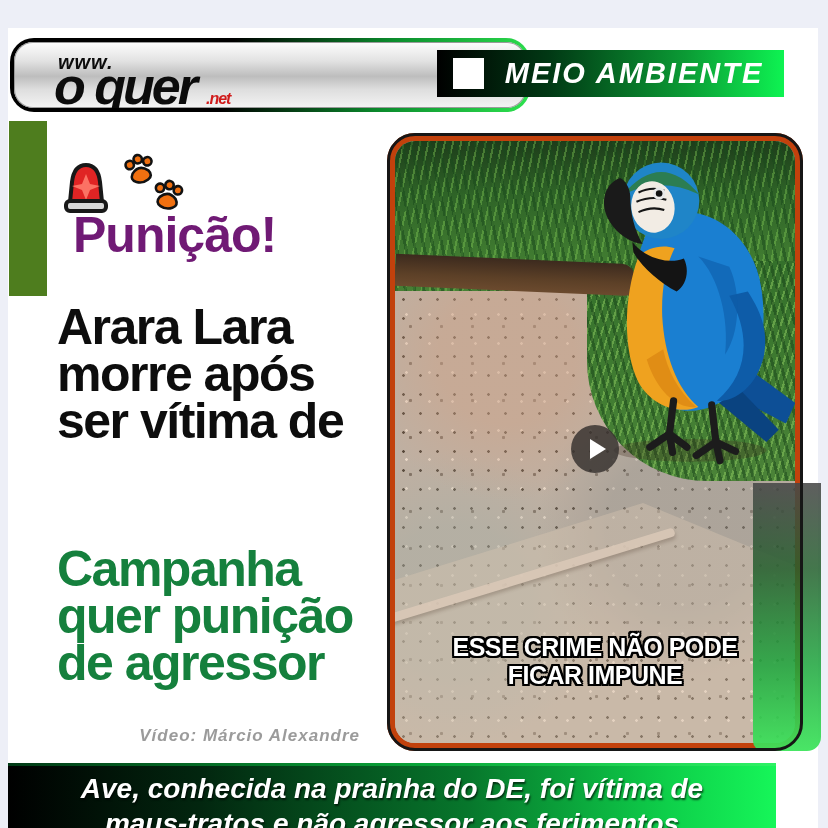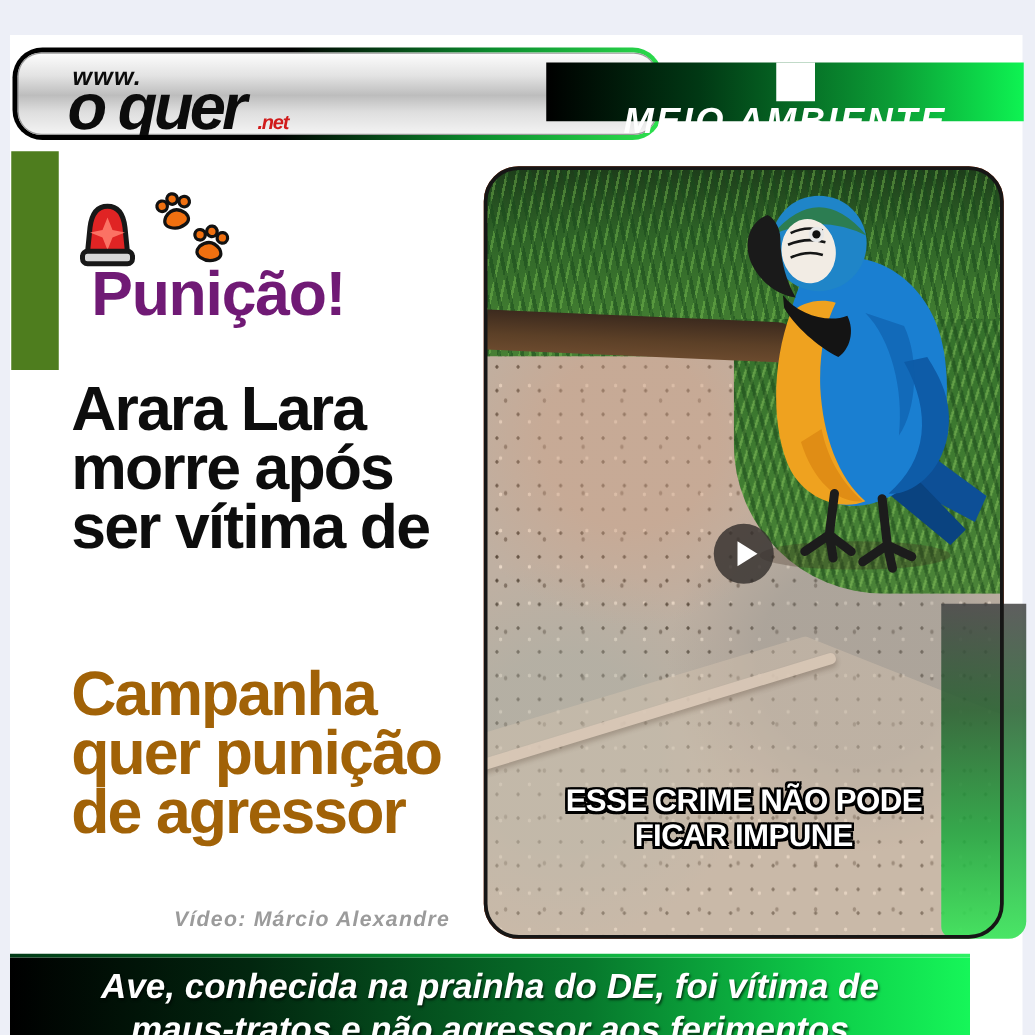--- a/index.html
+++ b/index.html
@@ -31,54 +31,54 @@
   }
   .logo-name{
     position:absolute;left:40px;top:14px;
     font-size:52px;font-weight:bold;font-style:italic;color:#0c0c0c;letter-spacing:-3px;
   }
   .logo-tld{
     position:absolute;left:192px;top:48px;
     font-size:16px;font-weight:bold;font-style:italic;color:#d01b1b;letter-spacing:-1px;
   }
   .section-banner{
-    position:absolute;left:429px;top:22px;width:382px;height:47px;
+    position:absolute;left:429px;top:22px;width:347px;height:47px;
     background:linear-gradient(90deg,#000 0%,#013814 32%,#0b9c35 72%,#0ef352 100%);
-    display:flex;align-items:center;z-index:5;flex-direction:column;
+    display:flex;align-items:center;z-index:5;
   }
   .banner-square{width:31px;height:31px;background:#fff;margin-left:16px;flex:0 0 auto;}
   .banner-label{
     flex:1;text-align:center;color:#fff;
     font-size:29px;font-weight:bold;font-style:italic;letter-spacing:2px;
   }
   
   .green-bar{position:absolute;left:1px;top:93px;width:38px;height:175px;background:#4e7d1e;}
   .emoji-row{position:absolute;left:52px;top:122px;width:130px;height:70px;}
   .siren-icon{position:absolute;left:0;top:10px;}
   .paws-icon{position:absolute;left:62px;top:2px;}
   .kicker{
     position:absolute;left:65px;top:180px;
     font-size:50px;line-height:54px;font-weight:bold;letter-spacing:-1px;color:#701a75;
   }
   .headline{
     position:absolute;left:49px;top:276px;
     font-size:50px;line-height:47px;font-weight:bold;letter-spacing:-1.5px;color:#0d0d0d;
   }
   .subhead{
-    position:absolute;left:49px;top:504px;
-    font-size:50px;line-height:47px;font-weight:bold;letter-spacing:-1.5px;color:#a16207;
+    position:absolute;left:49px;top:518px;
+    font-size:50px;line-height:47px;font-weight:bold;letter-spacing:-1.5px;color:#15803d;
   }
   .credit{
     position:absolute;right:458px;top:698px;white-space:nowrap;
     font-size:17px;font-weight:bold;font-style:italic;letter-spacing:1px;color:#9b9b9b;
   }
   
   .video{
     position:absolute;left:379px;top:105px;width:416px;height:618px;
-    border-radius:28px;border:2px solid #c2410c;box-sizing:border-box;
+    border-radius:28px;border:8px solid #c2410c;box-sizing:border-box;
     overflow:hidden;background:#b7a799;z-index:1;
   }
   .stone{
     position:absolute;left:0;top:130px;right:0;bottom:0;
     background-color:#bfb0a2;
     background-image:
       radial-gradient(circle at 28% 18%, rgba(205,165,140,.55) 0 14%, rgba(0,0,0,0) 30%),
       radial-gradient(circle at 72% 55%, rgba(150,150,145,.45) 0 20%, rgba(0,0,0,0) 38%),
       radial-gradient(circle at 15% 70%, rgba(170,175,165,.5) 0 16%, rgba(0,0,0,0) 32%),
       radial-gradient(#554638 1px, rgba(0,0,0,0) 1.5px),

